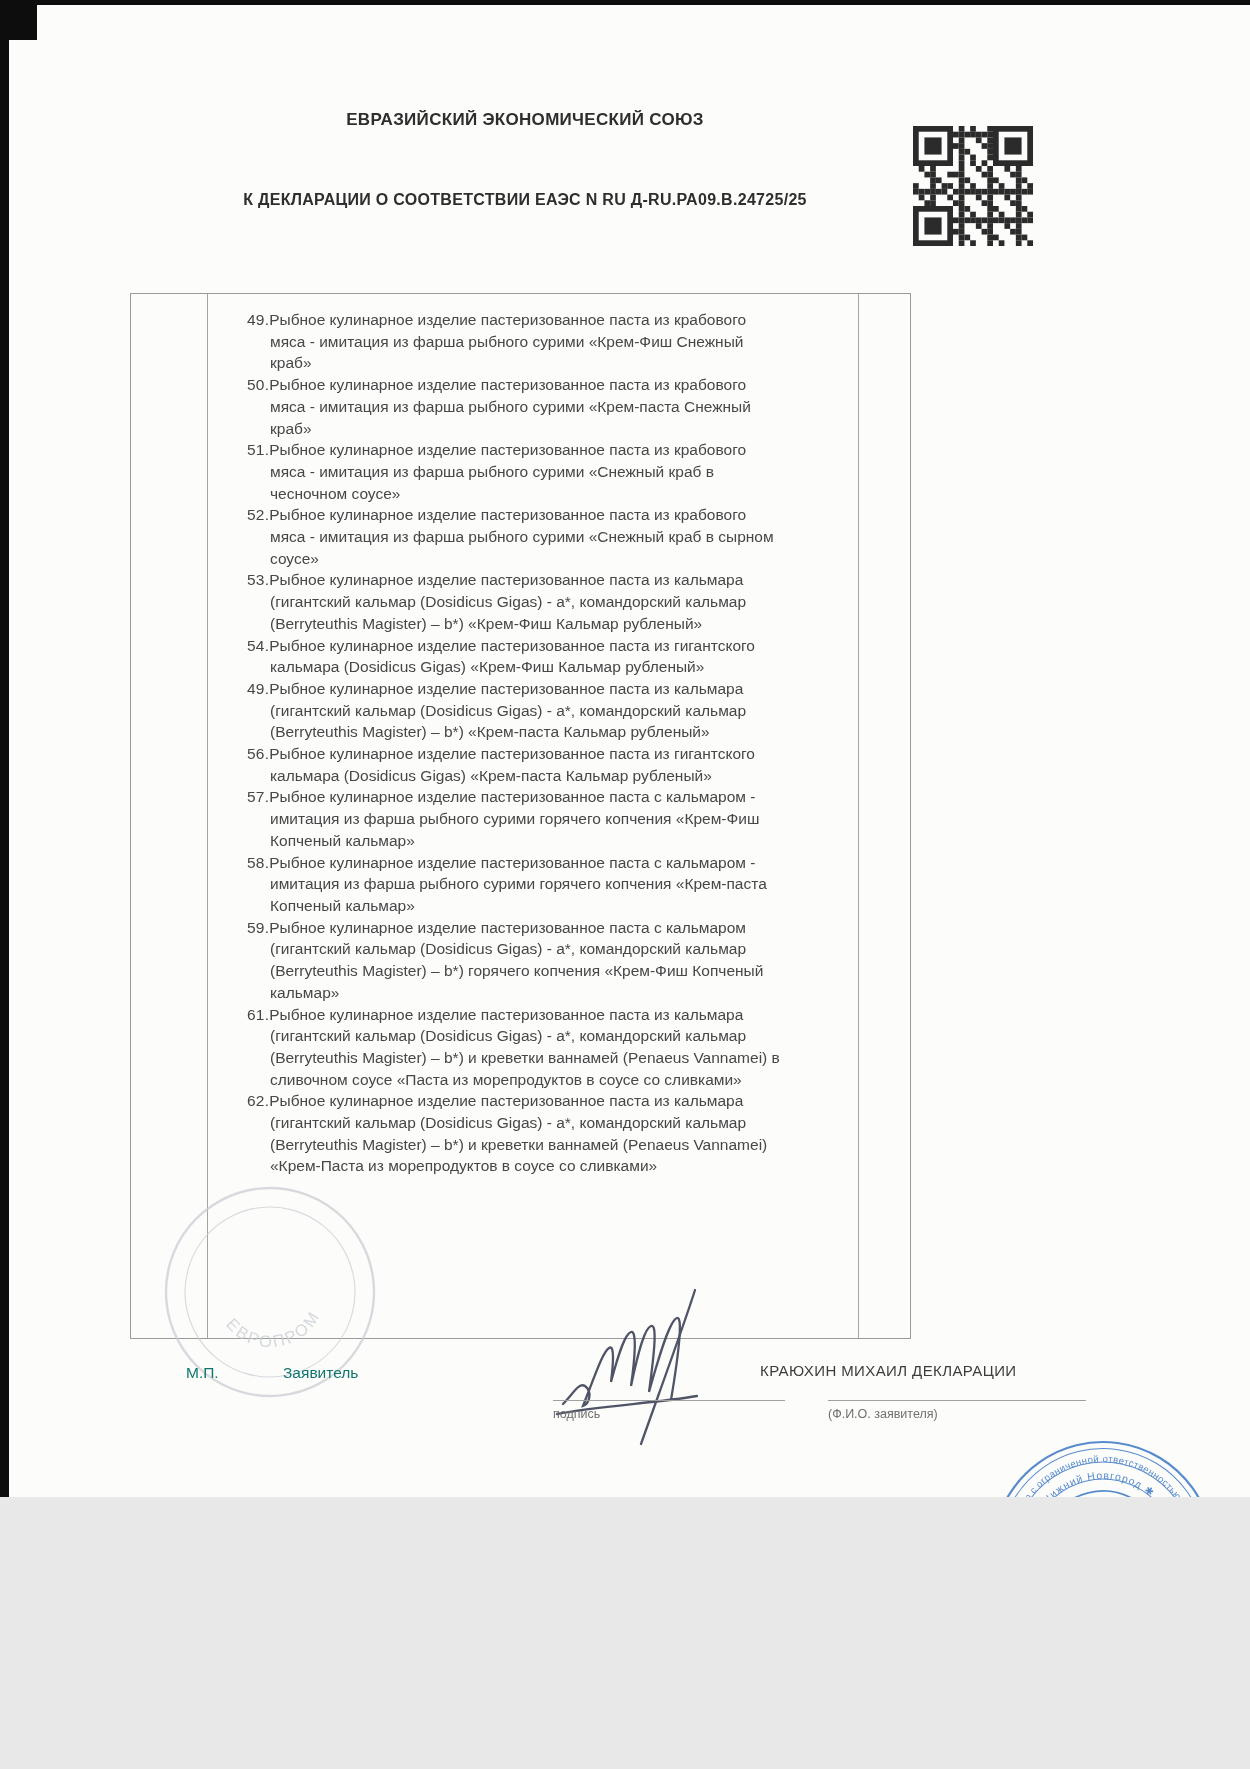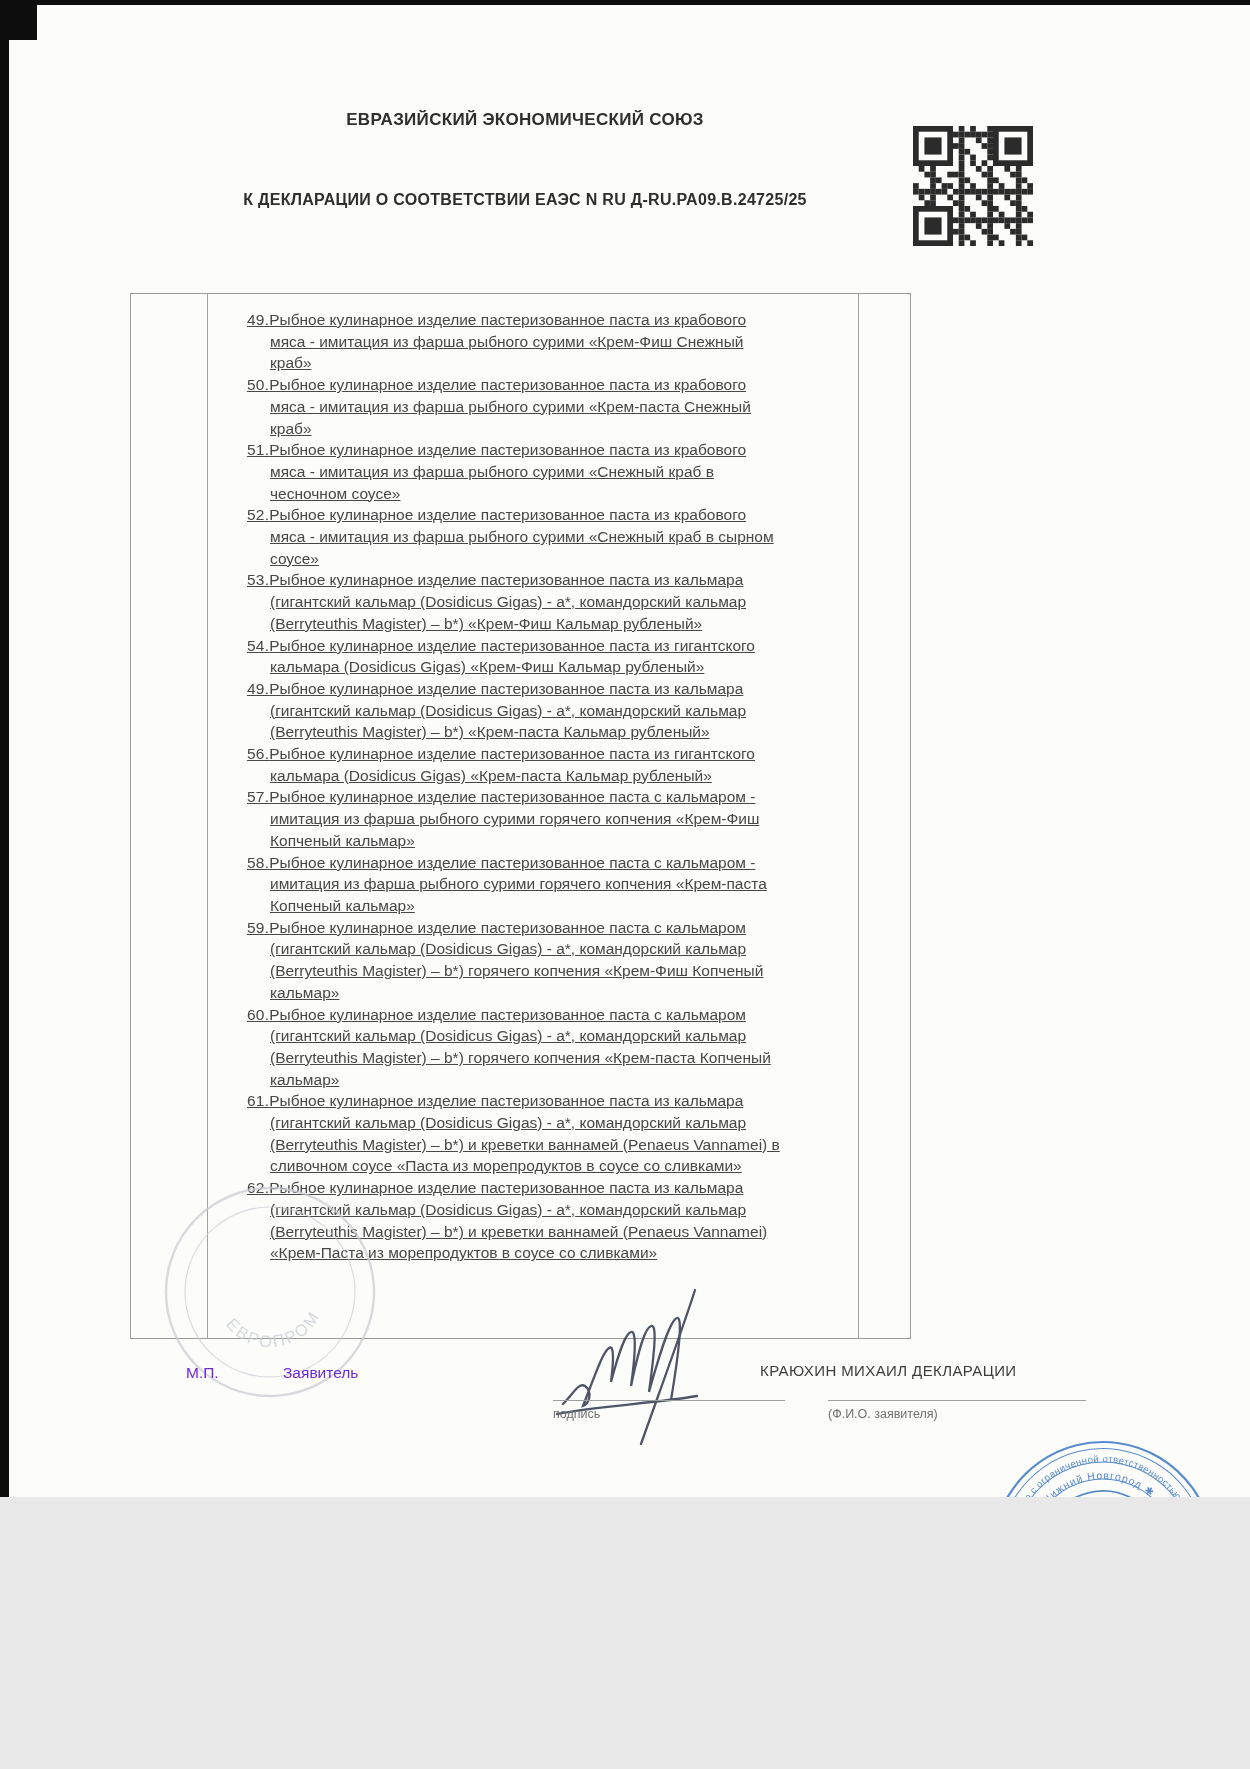--- a/index.html
+++ b/index.html
@@ -22,26 +22,26 @@
   
   .qr{position:absolute;left:913px;top:126px;width:120px;height:120px;}
 
   
   .doc-table{position:absolute;left:130px;top:293px;width:779px;height:1044px;border:1px solid #9a9a98;}
   .vline{position:absolute;top:0;height:100%;border-left:1px solid #a3a3a1;}
   .vline.l{left:76px;}
   .vline.r{left:727px;}
 
   
-  .items{position:absolute;left:247px;top:309px;width:536px;font-size:15.5px;line-height:21.7px;color:#474747;text-decoration:underline;}
+  .items{position:absolute;left:247px;top:309px;width:536px;font-size:15.5px;line-height:21.7px;color:#474747;}
   .item{padding-left:23px;text-indent:-23px;}
   .item .num{letter-spacing:.2px;}
 
   
-  .lbl{position:absolute;font-size:15.5px;color:#6d28d9;}
+  .lbl{position:absolute;font-size:15.5px;color:#0f766e;}
   .mp{left:186px;top:1364px;}
   .applicant{left:283px;top:1364px;}
   .fio-name{left:760px;top:1362px;font-size:15px;color:#3c3c3c;letter-spacing:.4px;}
   .sig-line{position:absolute;left:553px;top:1400px;width:232px;border-top:1.4px solid #a0a09e;}
   .fio-line{position:absolute;left:828px;top:1400px;width:258px;border-top:1.4px solid #a0a09e;}
   .cap{position:absolute;top:1407px;font-size:12.5px;color:#707070;text-align:left;}
   .cap.sig{left:553px;width:232px;}
   .cap.fio{left:828px;width:258px;}
 
   .signature{position:absolute;left:545px;top:1282px;width:215px;height:170px;}
@@ -253,23 +253,20 @@
       <div class="item">
       <span class="num">57.</span><span class="txt">Рыбное кулинарное изделие пастеризованное паста с кальмаром - имитация из фарша рыбного сурими горячего копчения «Крем-Фиш Копченый кальмар»</span>
     </div>
       <div class="item">
       <span class="num">58.</span><span class="txt">Рыбное кулинарное изделие пастеризованное паста с кальмаром - имитация из фарша рыбного сурими горячего копчения «Крем-паста Копченый кальмар»</span>
     </div>
       <div class="item">
       <span class="num">59.</span><span class="txt">Рыбное кулинарное изделие пастеризованное паста с кальмаром (гигантский кальмар (Dosidicus Gigas) - a*, командорский кальмар (Berryteuthis Magister) – b*) горячего копчения «Крем-Фиш Копченый кальмар»</span>
     </div>
       <div class="item">
-      <span class="num">60.</span><span class="txt">Рыбное кулинарное изделие пастеризованное паста с кальмаром (гигантский кальмар (Dosidicus Gigas) - a*, командорский кальмар (Berryteuthis Magister) – b*) горячего копчения «Крем-паста Копченый кальмар»</span>
-    </div>
-      <div class="item">
       <span class="num">61.</span><span class="txt">Рыбное кулинарное изделие пастеризованное паста из кальмара (гигантский кальмар (Dosidicus Gigas) - a*, командорский кальмар (Berryteuthis Magister) – b*) и креветки ваннамей (Penaeus Vannamei) в сливочном соусе «Паста из морепродуктов в соусе со сливками»</span>
     </div>
       <div class="item">
       <span class="num">62.</span><span class="txt">Рыбное кулинарное изделие пастеризованное паста из кальмара (гигантский кальмар (Dosidicus Gigas) - a*, командорский кальмар (Berryteuthis Magister) – b*) и креветки ваннамей (Penaeus Vannamei) «Крем-Паста из морепродуктов в соусе со сливками»</span>
     </div>
     </div>
 
   <svg class="stamp-gray" viewBox="0 0 240 240">
     <g transform="rotate(-6 120 120)" fill="none" stroke="#c9ccd2">
       <circle cx="120" cy="120" r="104" stroke-width="2.4"></circle>

